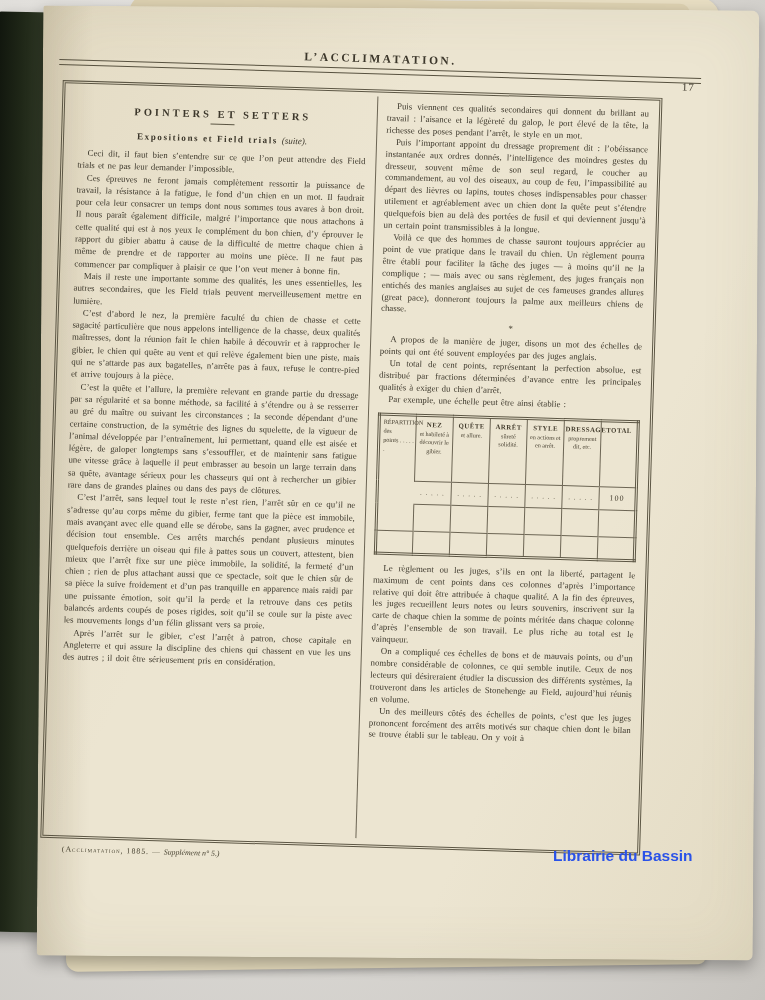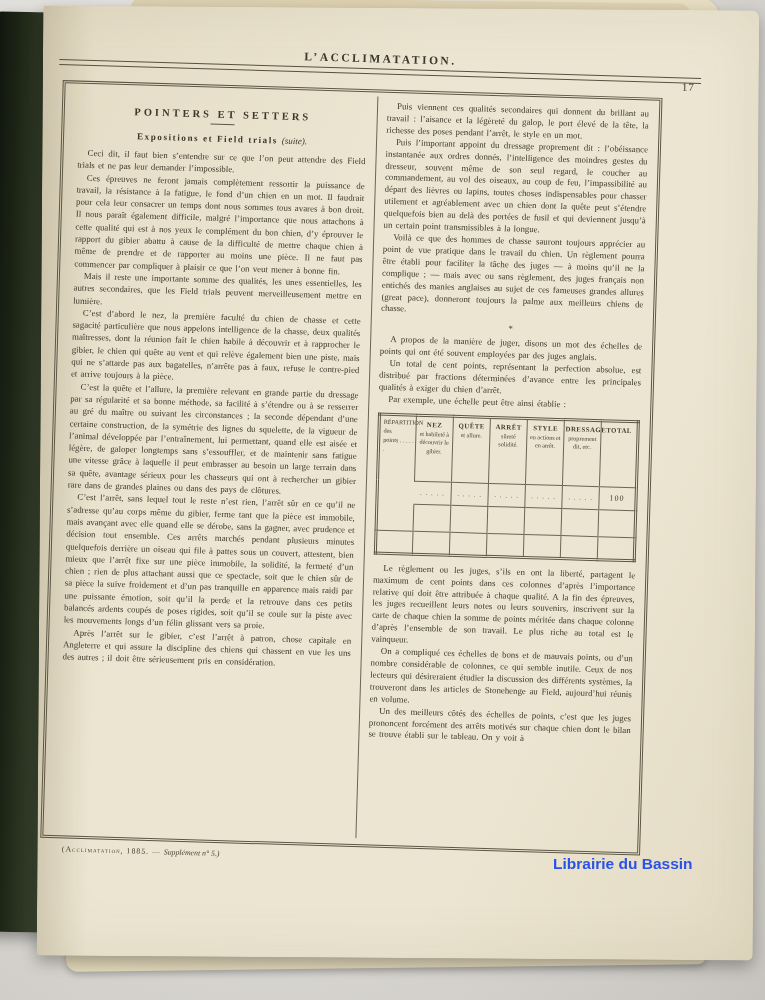--- a/index.html
+++ b/index.html
@@ -73,21 +73,21 @@
   .t-dots td{height:20px;border-bottom:1px solid #6c6554;vertical-align:middle;letter-spacing:1px;font-size:7px;}
   .t-e1 td{height:24px;border-bottom:1px solid #6c6554;}
   .t-e2 td{height:19px;}
   .total-val{font-size:8px;}
   
   .imprint{margin:6px 0 0 26px;font-size:7.8px;color:#45402f;}
   .imprint .sc{font-variant:small-caps;letter-spacing:1px;}
   .imprint .it{font-style:italic;}
   .watermark{
     position:absolute;left:553px;top:847px;z-index:50;
-    font-family:"Liberation Sans", sans-serif;font-size:15.5px;font-weight:bold;color:#2a52e8;margin-top:8px;
+    font-family:"Liberation Sans", sans-serif;font-size:15.5px;font-weight:bold;color:#2a52e8;
   }
 </style>
 </head>
 <body>
 
 <div class="book-cover"></div>
 <div class="deckle d1"></div>
 <div class="deckle d2"></div>
 <div class="deckle d3"></div>
 <div class="deckle d4"></div>

